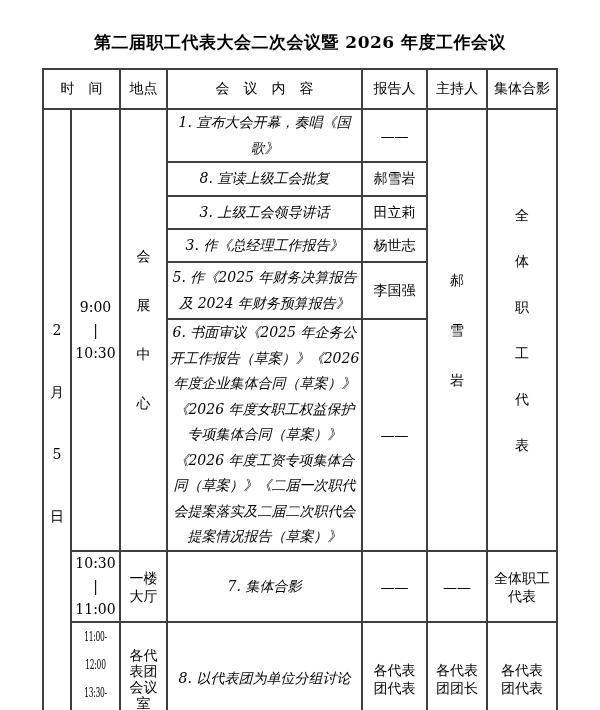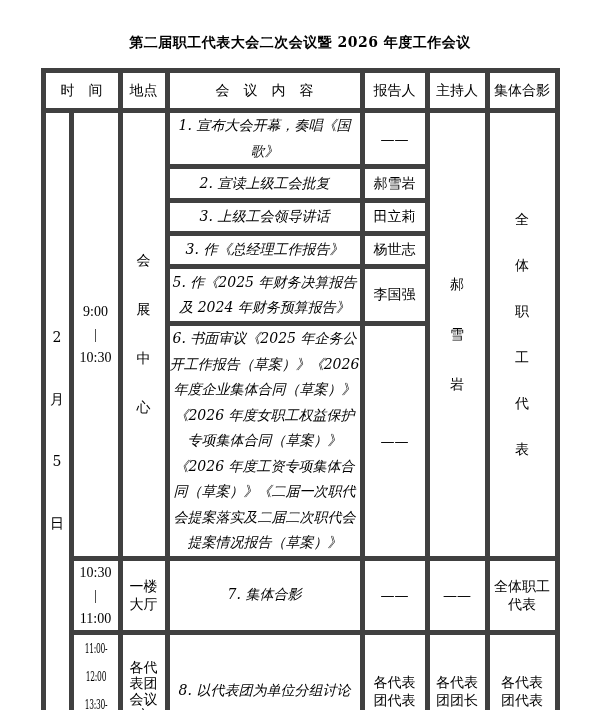--- a/index.html
+++ b/index.html
@@ -15,33 +15,33 @@
   .page {
     width: 600px;
     height: 710px;
     background: #ffffff;
     box-sizing: border-box;
   }
   .doc-title {
     padding-top: 26px;
     text-align: center;
     font-weight: bold;
-    font-size: 14px;
+    font-size: 17px;
     line-height: 32px;
     letter-spacing: 0.5px;
   }
   table.schedule {
     border-collapse: collapse;
     table-layout: fixed;
     width: 514px;
     margin: 10px auto 0 auto;
   }
   table.schedule th,
   table.schedule td {
-    border: 5px solid #404040;
+    border: 2px solid #404040;
     padding: 0;
     text-align: center;
     vertical-align: middle;
     font-size: 14px;
     font-weight: normal;
     overflow: hidden;
   }
   
   tr.hd  { height: 40px; }
   tr.r1  { height: 33px; }
@@ -58,21 +58,21 @@
   .content-cell {
     text-align: justify;
     padding: 3px 8px 3px 9px;
     line-height: 25.5px;
     font-style: italic;
   }
   .lh-date  { line-height: 62px; }
   .lh-loc1  { line-height: 49px; }
   .lh-host1 { line-height: 50px; }
   .lh-part1 { line-height: 46px; }
-  .lh-time  { line-height: 23px; font-family: Liberation Serif, serif; }
+  .lh-time  { line-height: 23px; }
   .lh-two   { line-height: 18px; }
   .lh-loc3  { line-height: 16px; font-size: 13px; }
   .condense {
     display: inline-block;
     transform: scaleX(0.58);
     transform-origin: center center;
     white-space: pre-line;
     line-height: 28px;
     font-size: 13px;
     letter-spacing: -0.5px;
@@ -128,21 +128,21 @@
 雪
 岩</td>
         <td rowspan="6" class="v lh-part1">全
 体
 职
 工
 代
 表</td>
       </tr>
       <tr class="r2">
-        <td class="content-cell">2. 宣读上级工会批复</td>
+        <td class="content-cell">8. 宣读上级工会批复</td>
         <td>郝雪岩</td>
       </tr>
       <tr class="r3">
         <td class="content-cell">3. 上级工会领导讲话</td>
         <td>田立莉</td>
       </tr>
       <tr class="r4">
         <td class="content-cell">3. 作《总经理工作报告》</td>
         <td>杨世志</td>
       </tr>

